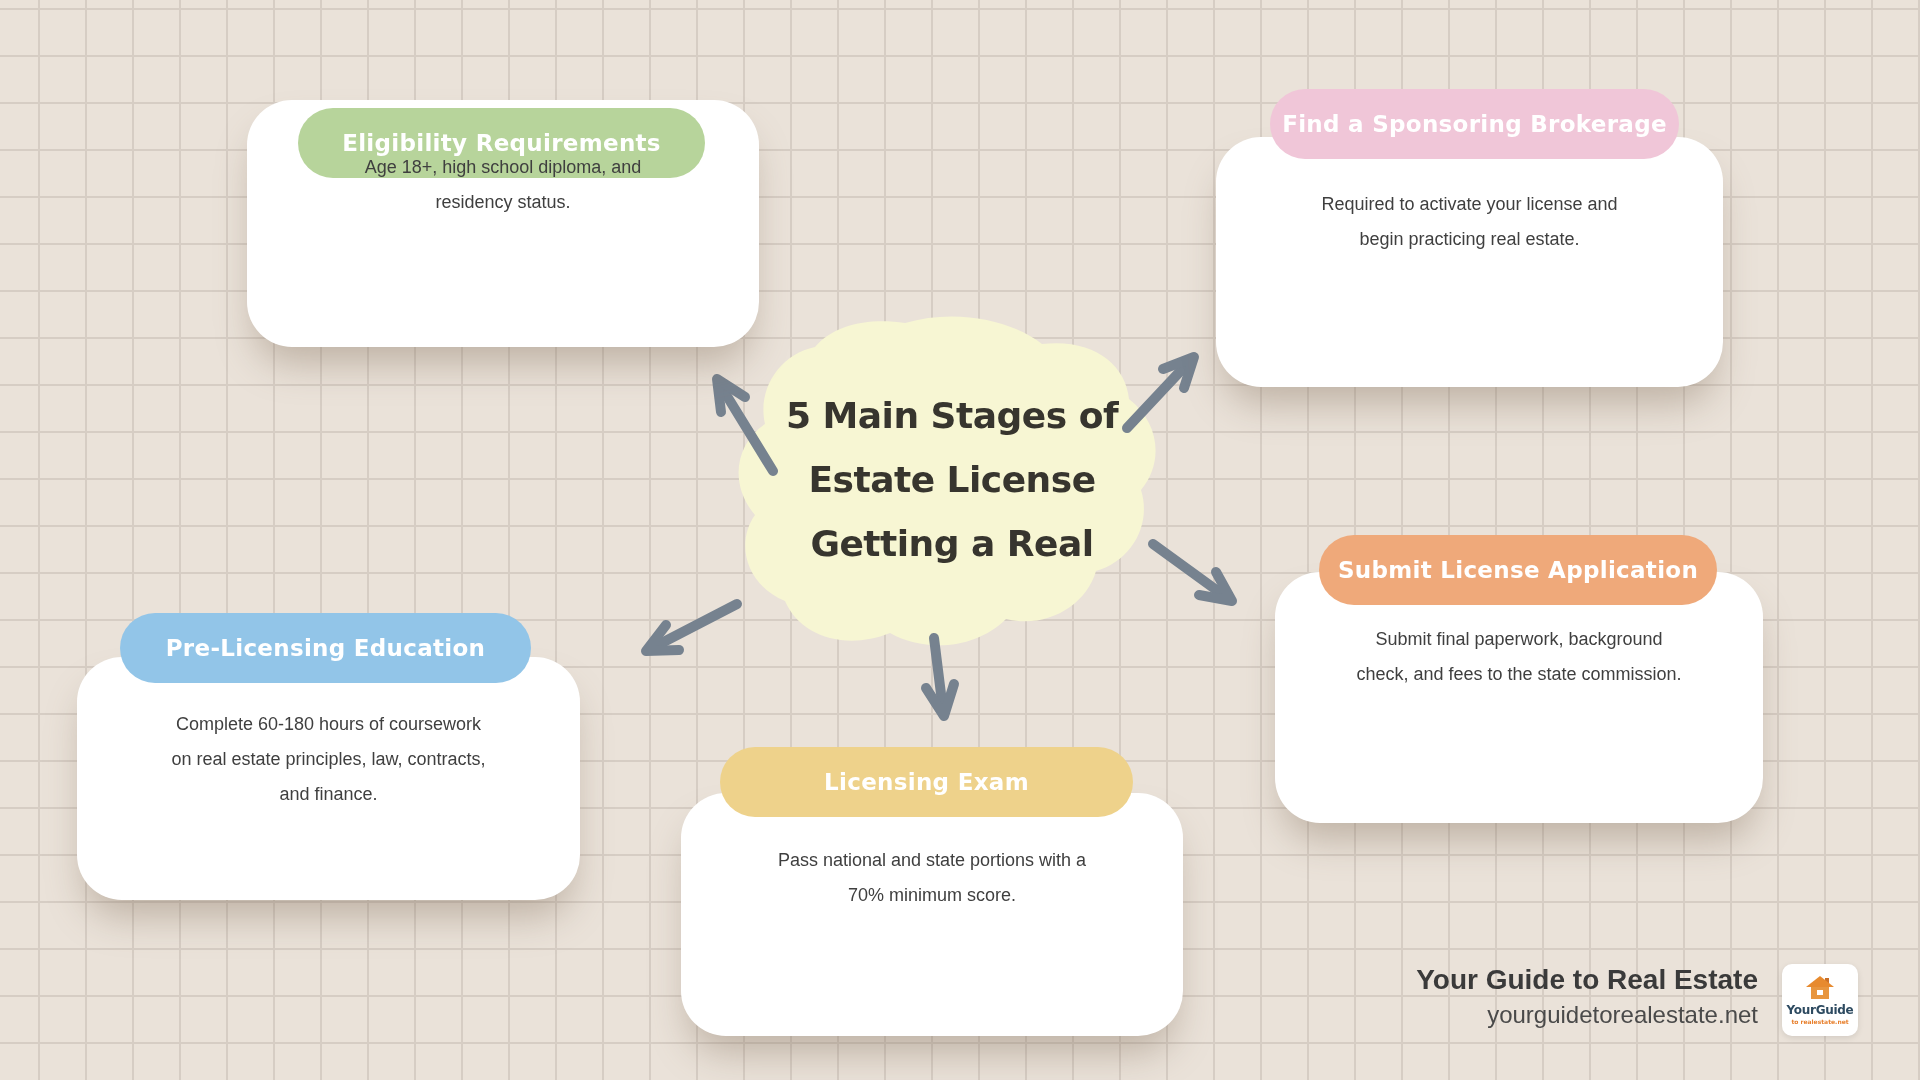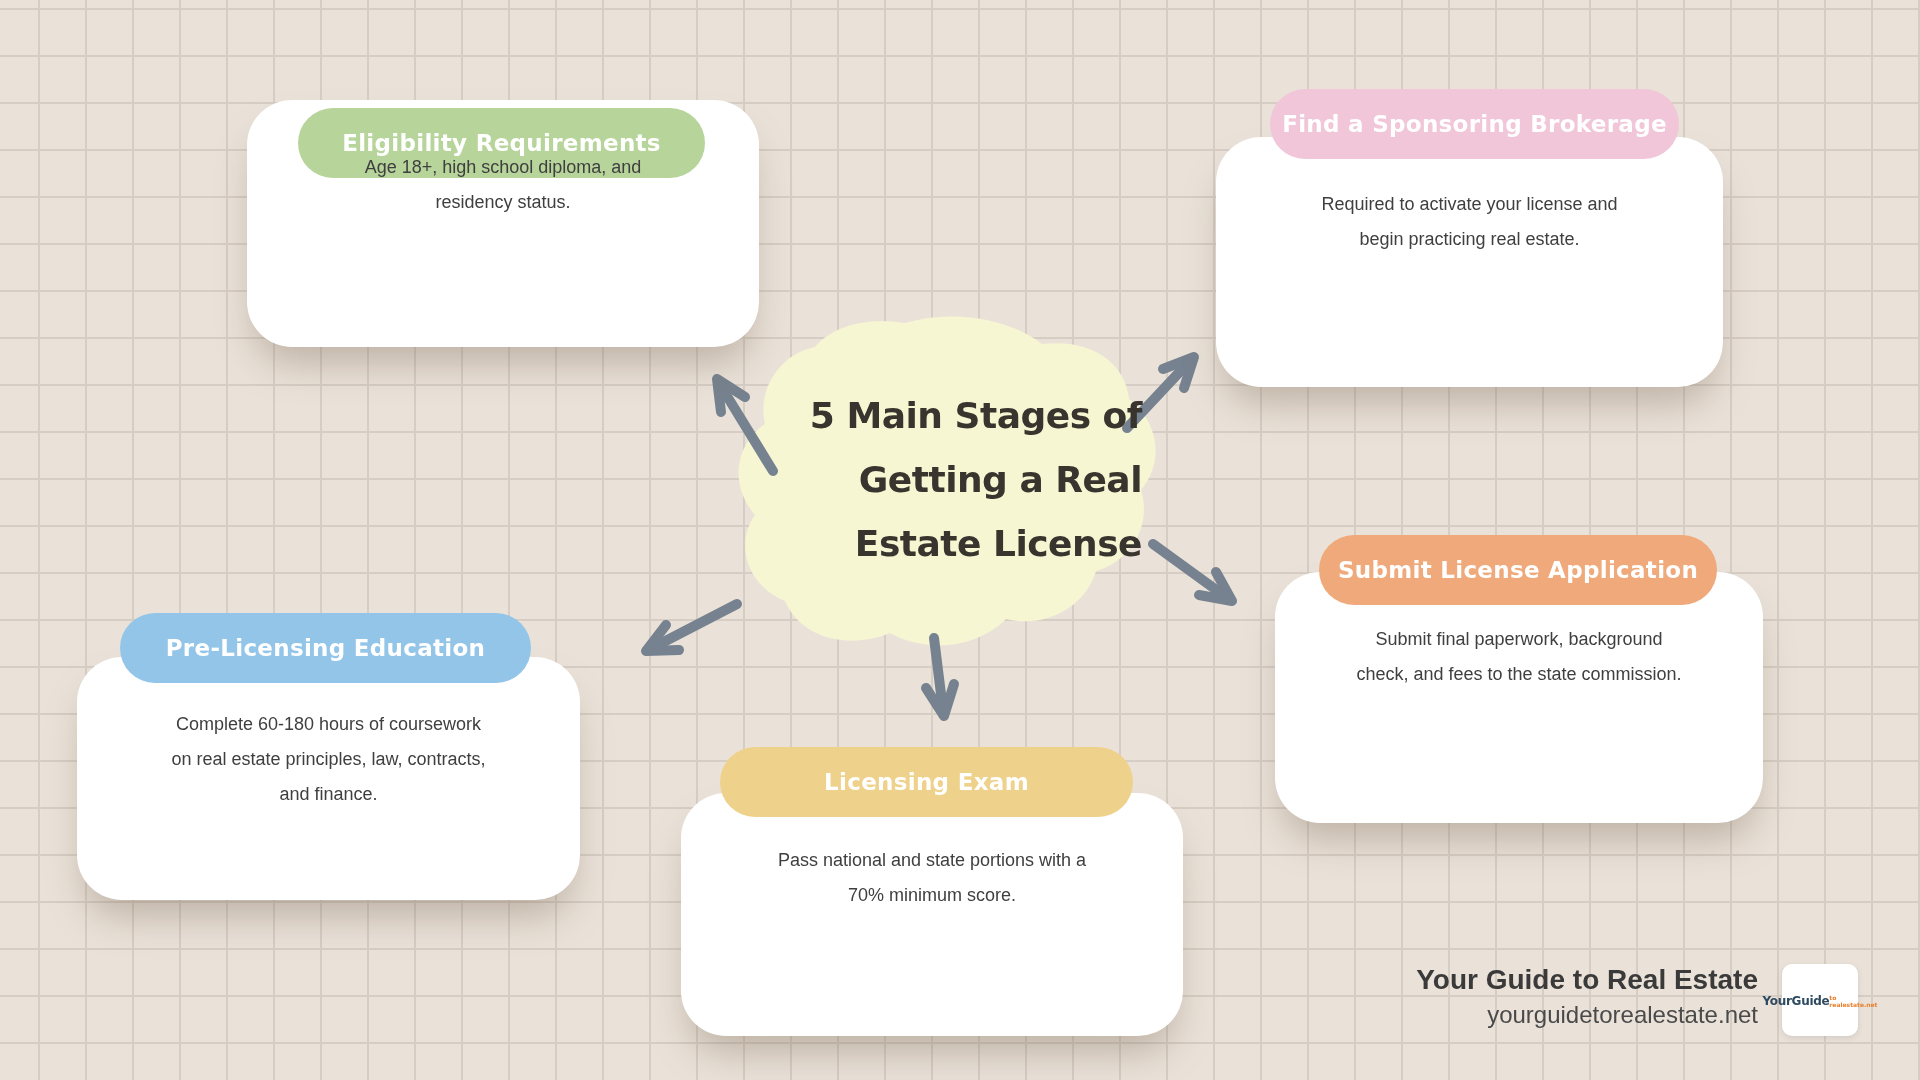--- a/index.html
+++ b/index.html
@@ -10,21 +10,21 @@
       linear-gradient(#d6cdc4 2px, transparent 2px),
       linear-gradient(90deg, #d6cdc4 2px, transparent 2px);
     background-size:47px 47px;
     background-position:38px 8px;
     font-family:"Liberation Sans", sans-serif;
   }
   svg.deco { position:absolute; left:0; top:0; width:1920px; height:1080px; }
 
   .center-title {
     position:absolute; left:762px; top:384px; width:380px;
-    text-align:right;
+    text-align:center;
     font-family:"DejaVu Sans", sans-serif; font-weight:bold;
     font-size:36px; line-height:64px; color:#37352e; letter-spacing:-0.5px;
   }
 
   .card {
     position:absolute; background:#ffffff; border-radius:45px;
     box-shadow:0 24px 38px -8px rgba(125,105,85,0.40);
   }
   .pill {
     position:absolute; height:70px; border-radius:36px;
@@ -53,21 +53,21 @@
     display:flex; align-items:flex-start; gap:24px;margin-top:12px;
   }
   .footer-text { text-align:right; }
   .brand-name {
     font-family:"Liberation Sans", sans-serif; font-weight:bold;
     font-size:28px; color:#3a3a3a;
   }
   .brand-url { font-size:24px; color:#4a4a4a; margin-top:5px; }
   .logo-box {
     width:76px; height:72px; background:#ffffff; border-radius:10px;
-    display:flex; flex-direction:row; align-items:center; justify-content:center;
+    display:flex; flex-direction:column; align-items:center; justify-content:center;
     box-shadow:0 2px 6px rgba(0,0,0,0.10);
   }
   .logo-name {
     font-family:"DejaVu Sans", sans-serif; font-weight:bold;
     font-size:12px; color:#2d4a60; margin-top:2px; letter-spacing:-0.3px;
   }
   .logo-sub {
     font-family:"DejaVu Sans", sans-serif; font-weight:bold;
     font-size:6px; color:#e8802e; margin-top:1px;
   }
@@ -105,22 +105,22 @@
     <polyline points="926,688 944,716 954,684"></polyline>
   </g>
   <g fill="none" stroke-width="10" stroke-linecap="round" stroke-linejoin="round" stroke="#76828f">
     <line x1="737" y1="604" x2="652" y2="648"></line>
     <polyline points="666,625 646,651 679,650"></polyline>
   </g>
 </svg>
 
 <div class="center-title">
   <div>5 Main Stages of</div>
+  <div>Estate License</div>
   <div>Getting a Real</div>
-  <div>Estate License</div>
 </div>
 
 <div class="card c1">
   <div class="pill" style="background-color: rgb(183, 212, 155);">
     <span>Eligibility Requirements</span>
   </div>
   <div class="card-body">Age 18+, high school diploma, and
 residency status.</div>
 </div>
 

